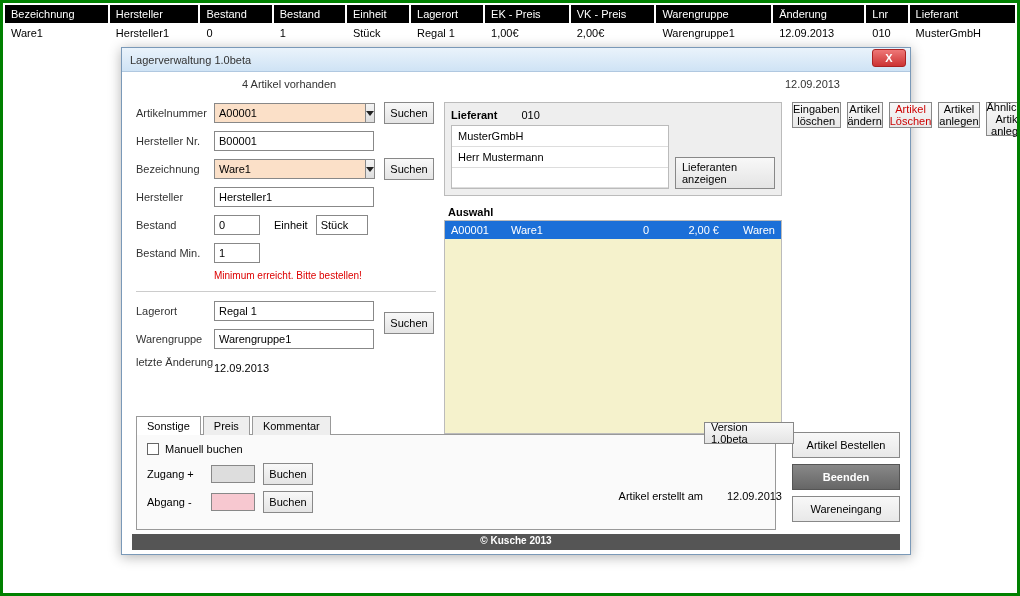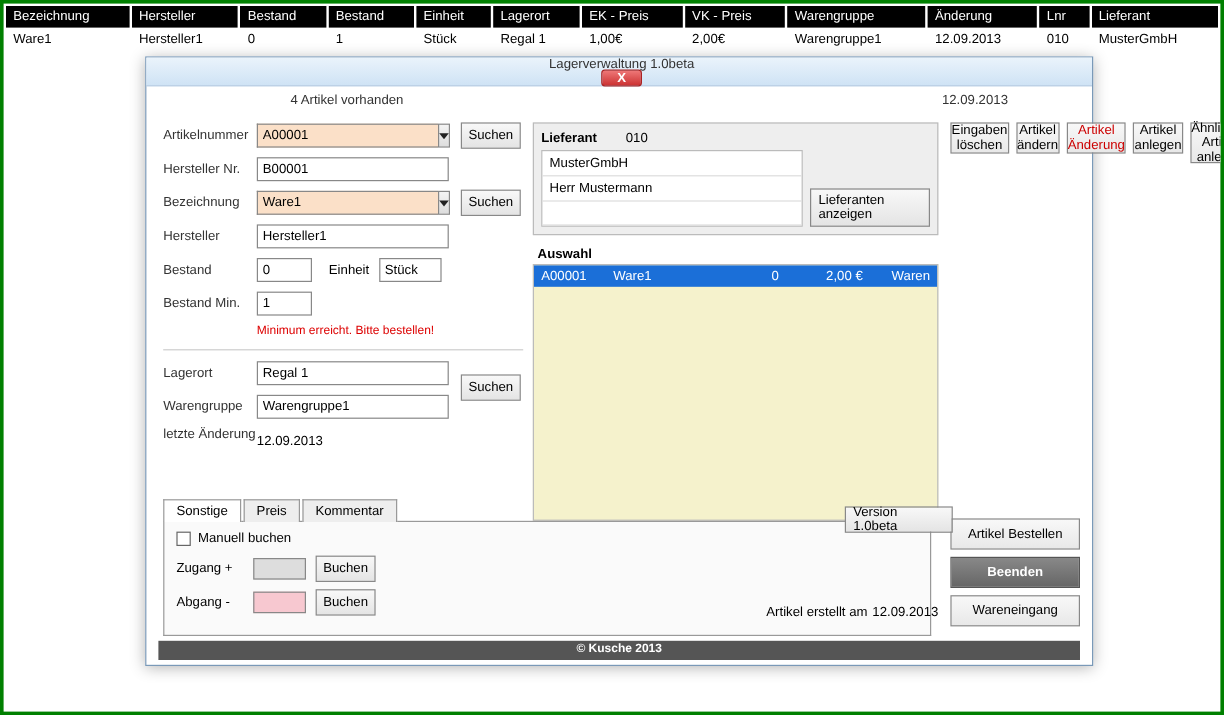--- a/index.html
+++ b/index.html
@@ -2,21 +2,21 @@
 <html><head>
 <meta charset="utf-8">
 <style>
 * { box-sizing: border-box; font-family: Tahoma, Arial, sans-serif; font-size: 11px; }
 body { margin: 0; padding: 0; width: 1020px; height: 596px; background: #fff; border: 3px solid #008000; overflow: hidden; position: relative; }
 .bg-table { width: 100%; }
 .bg-header { background: #000; color: #fff; height: 18px; }
 .bg-header td { padding: 2px 6px; white-space: nowrap; }
 .bg-row td { padding: 2px 6px; white-space: nowrap; }
 .dialog { position: absolute; left: 118px; top: 44px; width: 790px; height: 508px; border: 1px solid #7a99b8; background: #fff; box-shadow: 0 2px 12px rgba(0,0,0,0.3); }
-.dlg-titlebar { height: 24px; background: linear-gradient(#eaf3fb,#cfe3f5); border-bottom: 1px solid #b0c8e0; display: flex; align-items: center; padding: 0 4px 0 8px; flex-direction: column; }
+.dlg-titlebar { height: 24px; background: linear-gradient(#eaf3fb,#cfe3f5); border-bottom: 1px solid #b0c8e0; display: flex; align-items: center; padding: 0 4px 0 8px; }
 .dlg-title { flex: 1; color: #333; }
 .close-btn { width: 34px; height: 18px; background: linear-gradient(#e77,#c33); border: 1px solid #a22; border-radius: 3px; display: flex; align-items: center; justify-content: center; color: #fff; font-weight: bold; cursor: pointer; position: relative; top: -2px; }
 .dlg-body { position: relative; padding: 6px 10px 4px 10px; height: calc(100% - 24px); }
 .top-info { display: flex; justify-content: space-between; padding: 0 60px 6px 110px; color: #333; }
 .left-col { position: absolute; left: 14px; top: 30px; width: 300px; }
 .form-row { display: flex; align-items: center; margin-bottom: 6px; min-height: 22px; }
 .lbl { width: 78px; color: #333; }
 .inp { height: 20px; border: 1px solid #888; padding: 1px 4px; background: #fff; }
 .inp.peach { background: #fbe0c8; }
 .combo { width: 160px; display: flex; }
@@ -49,21 +49,21 @@
 .tab { padding: 3px 10px; border: 1px solid #999; border-bottom: none; margin-right: 2px; background: #eee; cursor: pointer; position: relative; top: 1px; }
 .tab.active { background: #fff; }
 .tab-panel { border: 1px solid #999; border-top: none; padding: 8px 10px 10px 10px; background: #fafafa; display: flex; align-items: flex-start; gap: 40px; }
 .manuell { display: flex; align-items: center; gap: 6px; margin-bottom: 8px; }
 .chk { width: 12px; height: 12px; border: 1px solid #666; background: #fff; }
 .book-row { display: flex; align-items: center; gap: 8px; margin-bottom: 6px; }
 .color-box { width: 44px; height: 18px; border: 1px solid #888; }
 .gray-box { background: #ddd; }
 .pink-box { background: #f7c8d0; }
 .ver-btn { position: absolute; right: 116px; bottom: 110px; }
-.erstellt { position: absolute; right: 128px; bottom: 38px; font-size: 10px; display: flex; gap: 4px; }
+.erstellt { position: absolute; right: 128px; bottom: 52px; font-size: 10px; display: flex; gap: 24px; }
 .copyright { position: absolute; left: 10px; right: 10px; bottom: 4px; height: 16px; background: #555; color: #fff; text-align: center; padding: 1px 6px; font-weight: bold; font-size: 10px; }
 </style>
 </head>
 <body>
 
 <table class="bg-table">
   <tbody>
       <tr class="bg-header">
     <td>Bezeichnung</td>
     <td>Hersteller</td>
@@ -194,21 +194,21 @@
           <span style="width:70px;text-align:right">0</span>
           <span style="width:70px;text-align:right">2,00 €</span>
           <span style="flex:1;text-align:right">Waren</span>
         </div>
       </div>
     </div>
 
     <div class="right-col">
       <div class="rbtn">Eingaben löschen</div>
       <div class="rbtn">Artikel ändern</div>
-      <div class="rbtn red">Artikel Änderung</div>
+      <div class="rbtn red">Artikel Löschen</div>
       <div class="rbtn">Artikel anlegen</div>
       <div class="rbtn tall" style="white-space:pre-line">Ähnlichen
 Artikel anlegen</div>
     </div>
 
     <div class="right-col-bottom">
       <div class="rbtn">Artikel Bestellen</div>
       <div class="rbtn dark">Beenden</div>
       <div class="rbtn">Wareneingang</div>
     </div>

